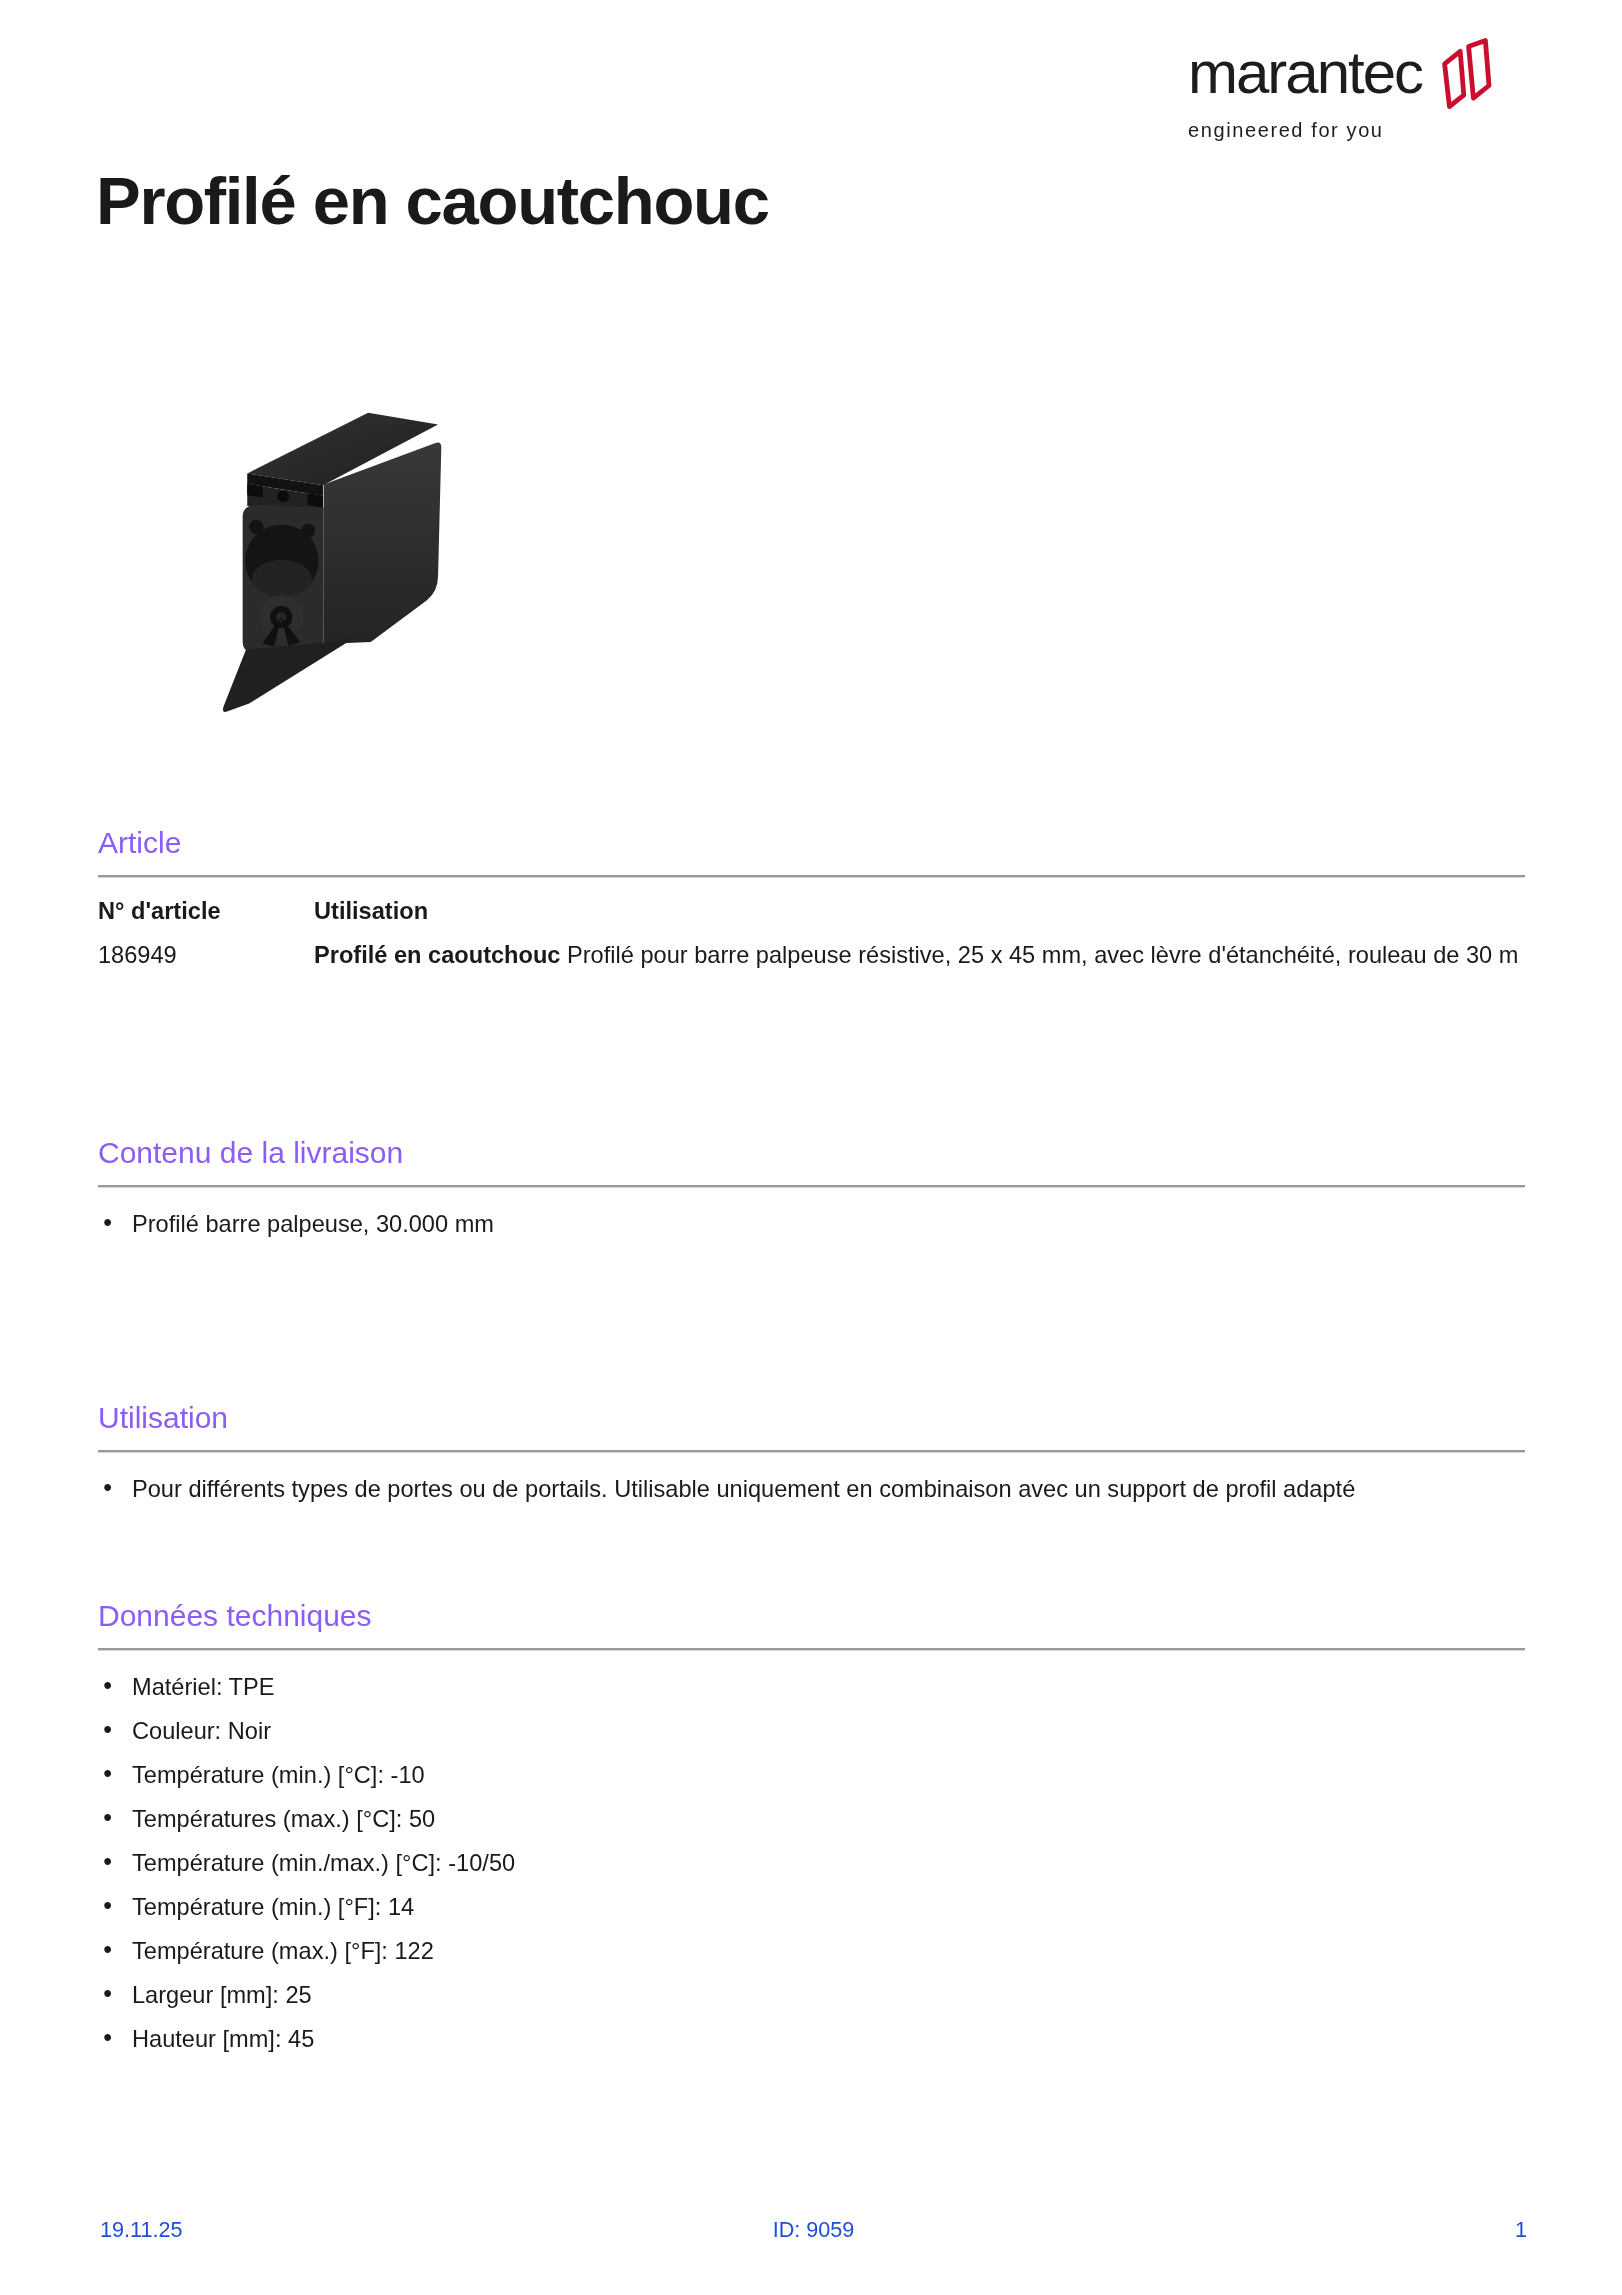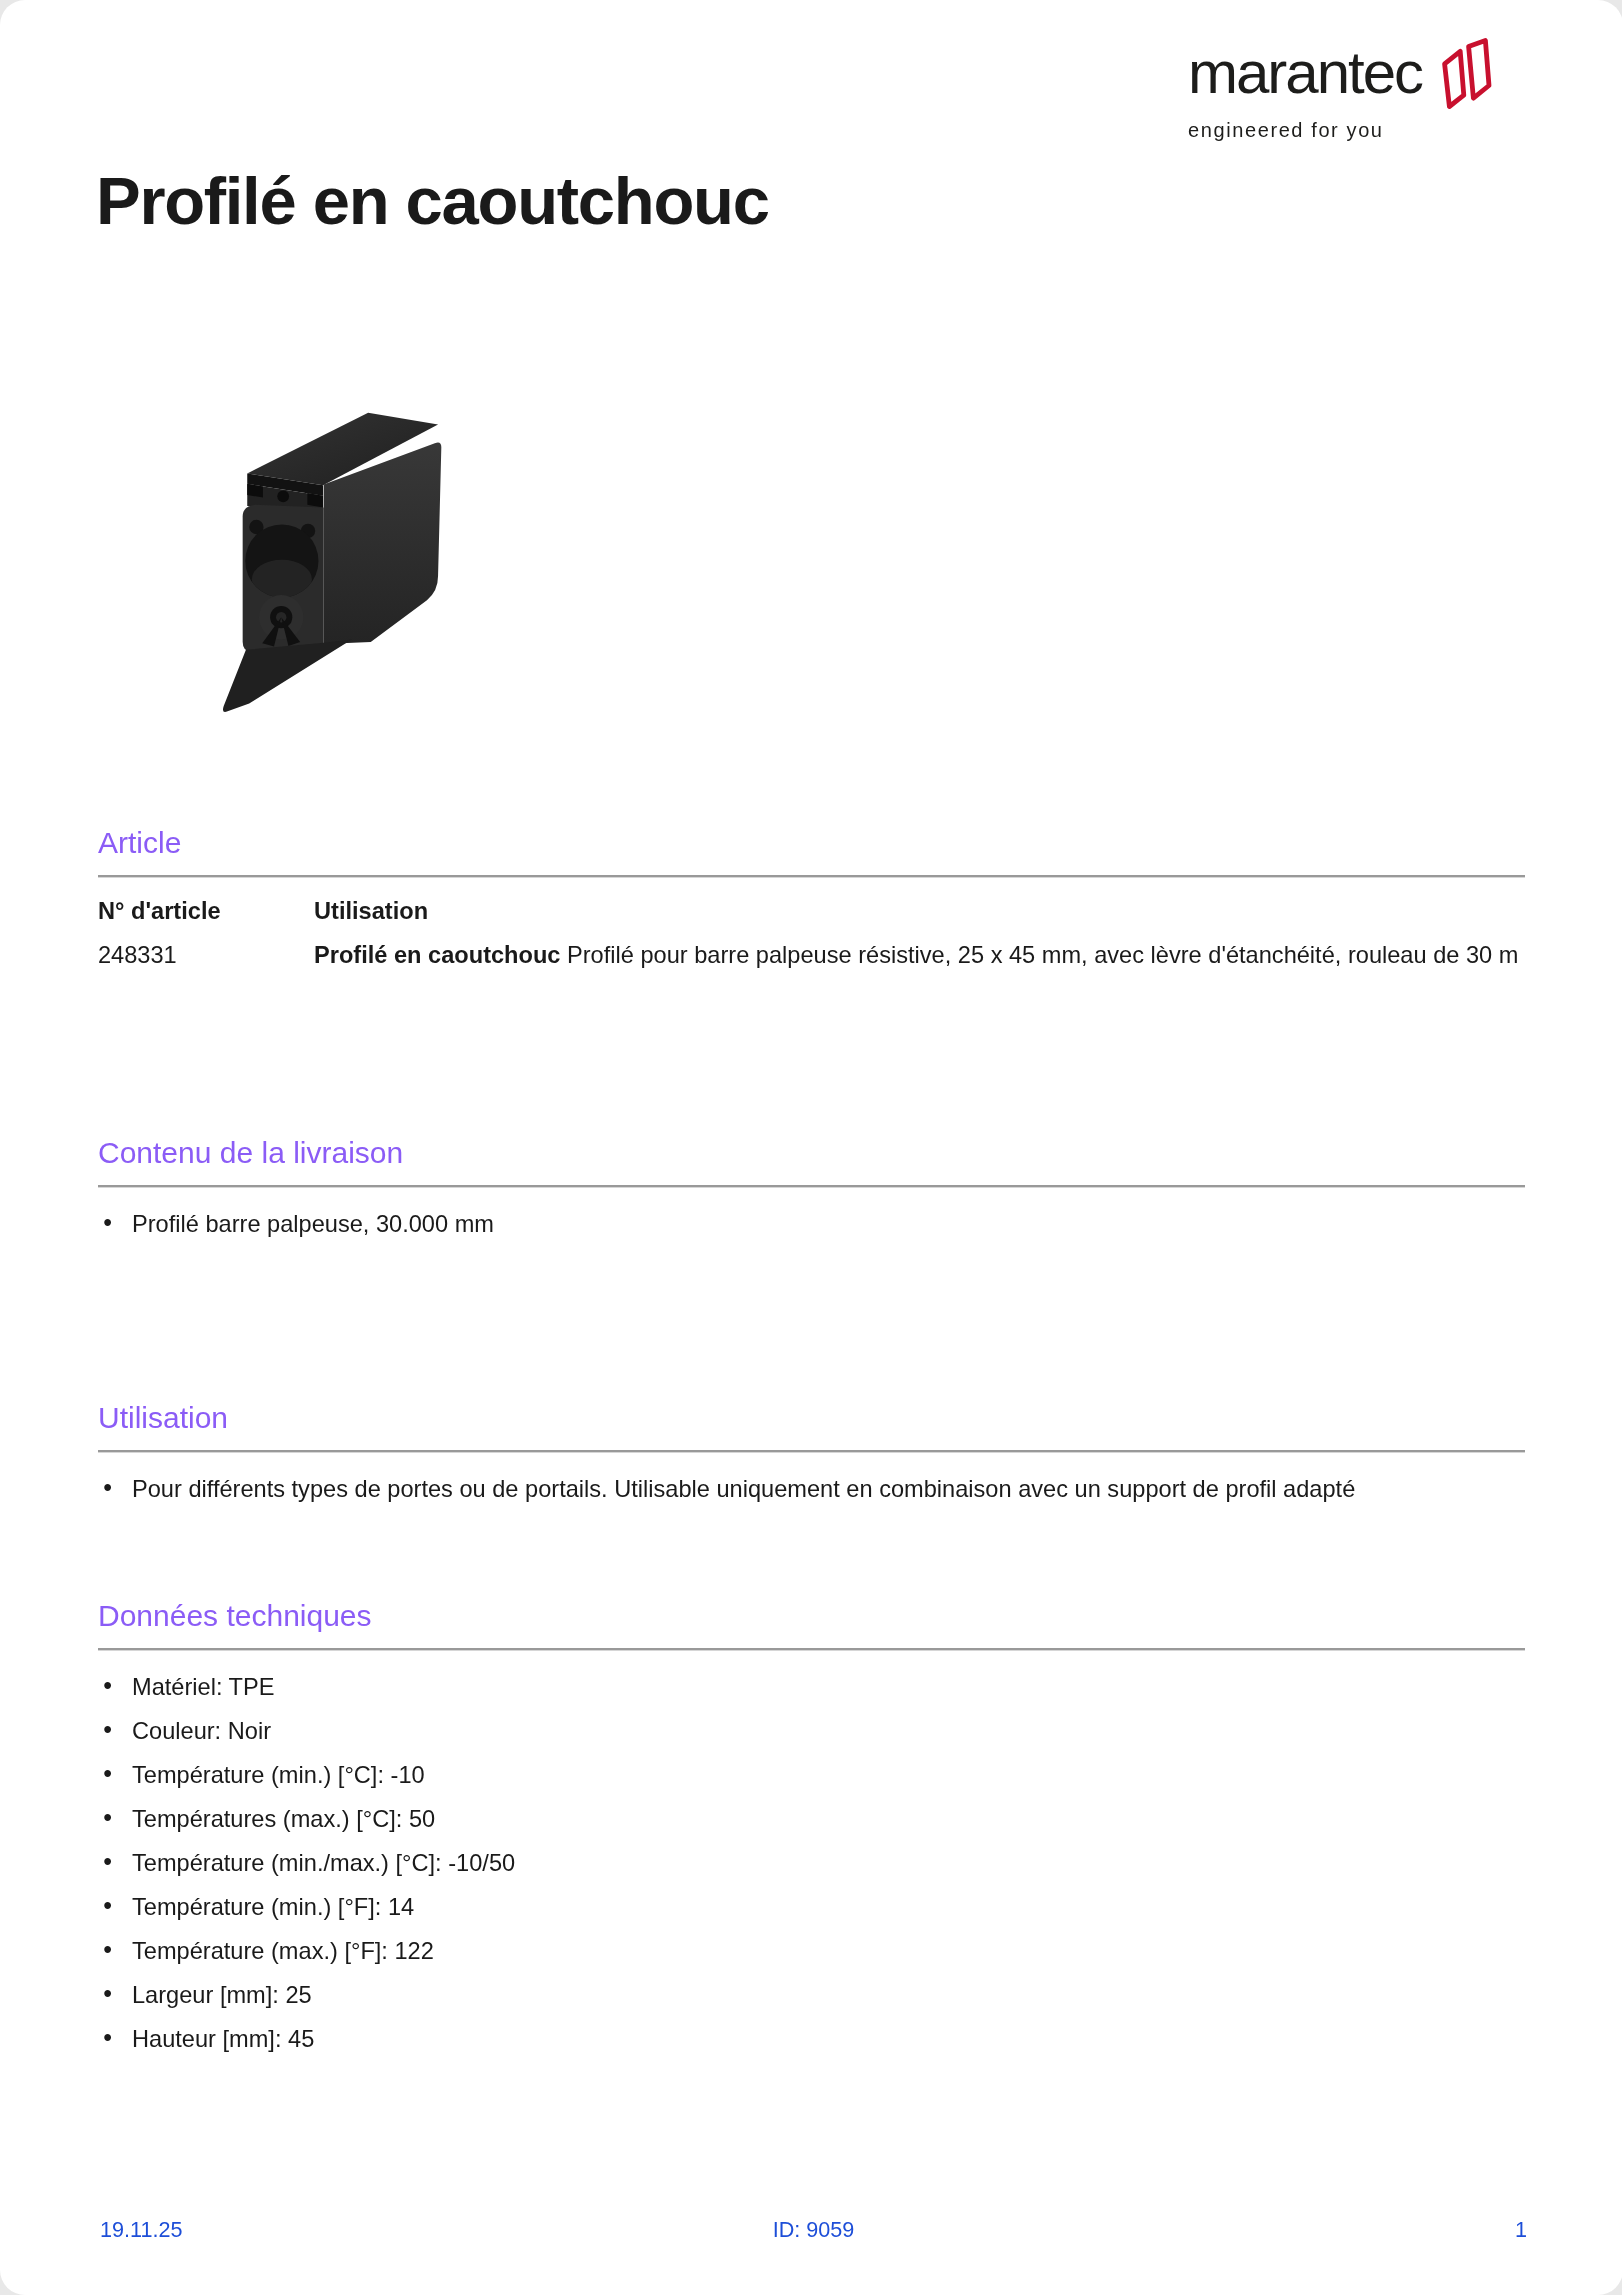--- a/index.html
+++ b/index.html
@@ -4,21 +4,20 @@
 <style>
   html,body{margin:0;padding:0;background:#e8e8e8;}
   .page{
     position:relative;
     width:1623px;height:2295px;
     background:#ffffff;
     font-family:"Liberation Sans", sans-serif;
     color:#1a1a1a;
     overflow:hidden;
     margin:0 auto;
-    border-radius:25px;
   }
   
   .logo{position:absolute;top:46px;left:1188px;}
   .logo-row{display:flex;align-items:flex-start;gap:13px;}
   .brand{font-size:60px;font-weight:500;color:#1d1d1b;letter-spacing:-2px;line-height:0.9;}
   .logo-icon{width:60px;height:73px;margin-top:-9.2px;}
   .tagline{font-size:20px;letter-spacing:1.6px;margin-top:9.2px;color:#1d1d1b;}
   
   .title{position:absolute;top:164px;left:96px;margin:0;font-size:67px;font-weight:700;letter-spacing:-1.3px;line-height:1.1;}
   
@@ -110,21 +109,21 @@
 
   <section class="section sec-article">
     <h2>Article</h2>
     <div class="rule"></div>
     <div class="art-table">
       <div class="art-head">
         <div>N° d'article</div>
         <div>Utilisation</div>
       </div>
       <div class="art-row">
-        <div>248331</div>
+        <div>186949</div>
         <div>
           <span class="desc-bold">Profilé en caoutchouc</span><span> Profilé pour barre palpeuse résistive, 25 x 45 mm, avec lèvre d'étanchéité, rouleau de 30 m</span>
         </div>
       </div>
     </div>
   </section>
 
   <section class="section sec-delivery">
     <h2>Contenu de la livraison</h2>
     <div class="rule"></div>

